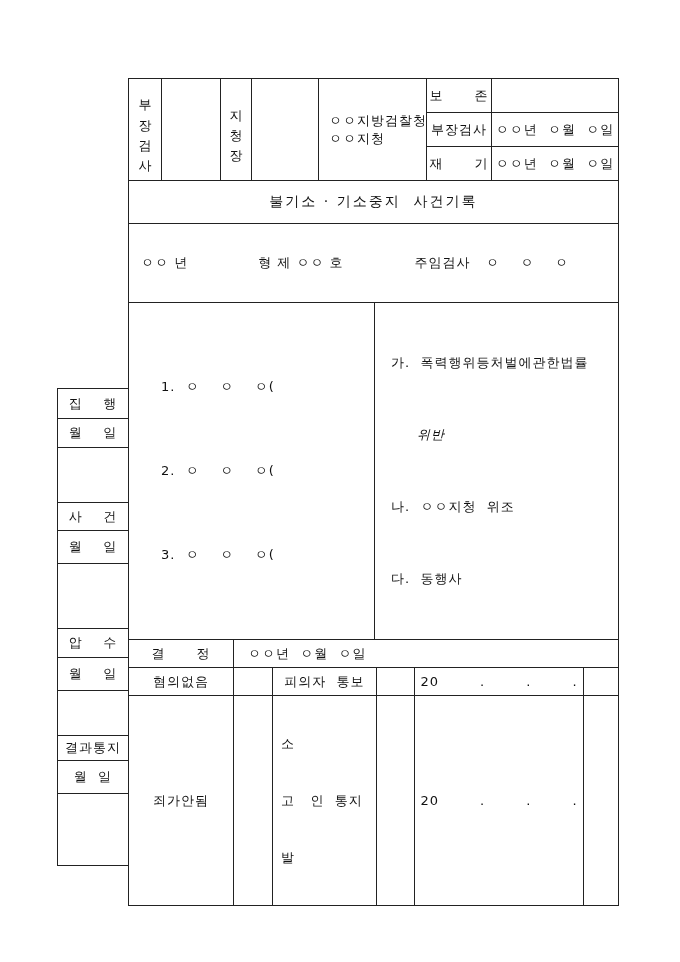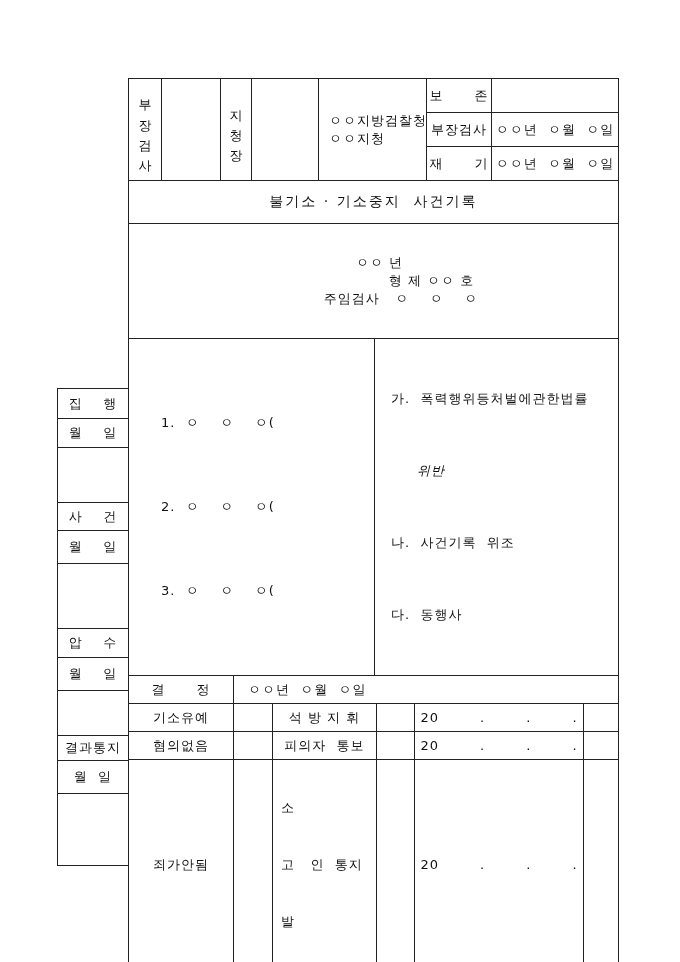--- a/index.html
+++ b/index.html
@@ -29,24 +29,24 @@
   .vert{
     writing-mode:vertical-rl;
     text-orientation:upright;
     letter-spacing:7px;
     line-height:1;
   }
   .left{text-align:left;}
   .pad10{padding-left:10px;}
   .pad14{padding-left:14px;}
   .title-cell{font-size:14px;letter-spacing:2px;}
-  .caseline{display:flex;align-items:center;flex-direction:column;}
+  .caseline{display:flex;align-items:center;}
   .caseline .y{margin-left:12px;}
-  .caseline .n{margin-left:116px;}
-  .caseline .p{margin-left:55px;}
+  .caseline .n{margin-left:70px;}
+  .caseline .p{margin-left:71px;}
   .suspect-list{text-align:left;padding-left:32px;line-height:28px;}
   .charge-list{text-align:left;padding-left:16px;line-height:24px;}
   .charge-indent{padding-left:26px;font-style:italic;}
   .order-multiline{text-align:left;padding-left:8px;line-height:19px;}
 </style>
 </head>
 <body>
 
 <div class="page">
 
@@ -166,21 +166,21 @@
       <tbody>
           <tr style="height:142px">
         <td class="suspect-list">
           <div>1.  ㅇ    ㅇ    ㅇ(                    )</div>
           <div>2.  ㅇ    ㅇ    ㅇ(                    )</div>
           <div>3.  ㅇ    ㅇ    ㅇ(                    )</div>
         </td>
         <td class="charge-list">
           <div>가.  폭력행위등처벌에관한법률</div>
           <div class="charge-indent">위반</div>
-          <div>나.  사건기록  위조</div>
+          <div>나.  ㅇㅇ지청  위조</div>
           <div>다.  동행사</div>
         </td>
       </tr>
     </tbody>
       </table>
 
     <table>
       <colgroup>
           <col style="width:105px">
           <col style="width:385px">
@@ -197,28 +197,20 @@
       <colgroup>
         <col style="width:105px">
           <col style="width:39px">
           <col style="width:104px">
         <col style="width:38px">
           <col style="width:169px">
           <col style="width:35px">
       </colgroup>
       <tbody>
       <tr style="height:28px">
-        <td>기소유예</td>
-        <td></td>
-        <td>석 방 지 휘</td>
-        <td></td>
-        <td>20        .        .        .</td>
-        <td></td>
-      </tr>
-      <tr style="height:28px">
         <td>혐의없음</td>
         <td></td>
         <td>피의자  통보</td>
         <td></td>
         <td>20        .        .        .</td>
         <td></td>
       </tr>
       <tr style="height:62px">
         <td>죄가안됨</td>
         <td></td>

